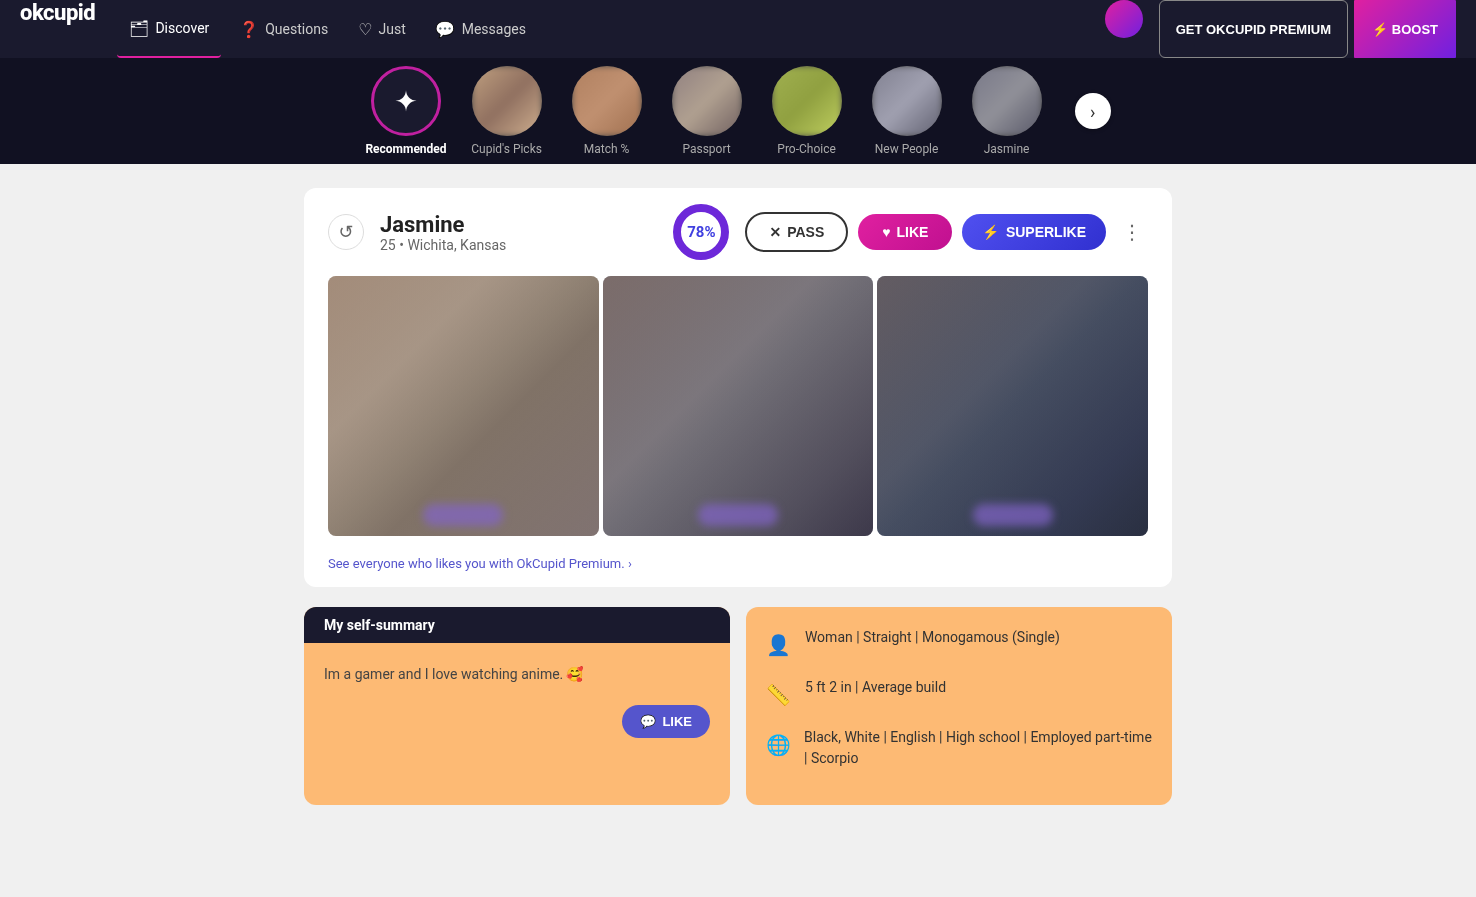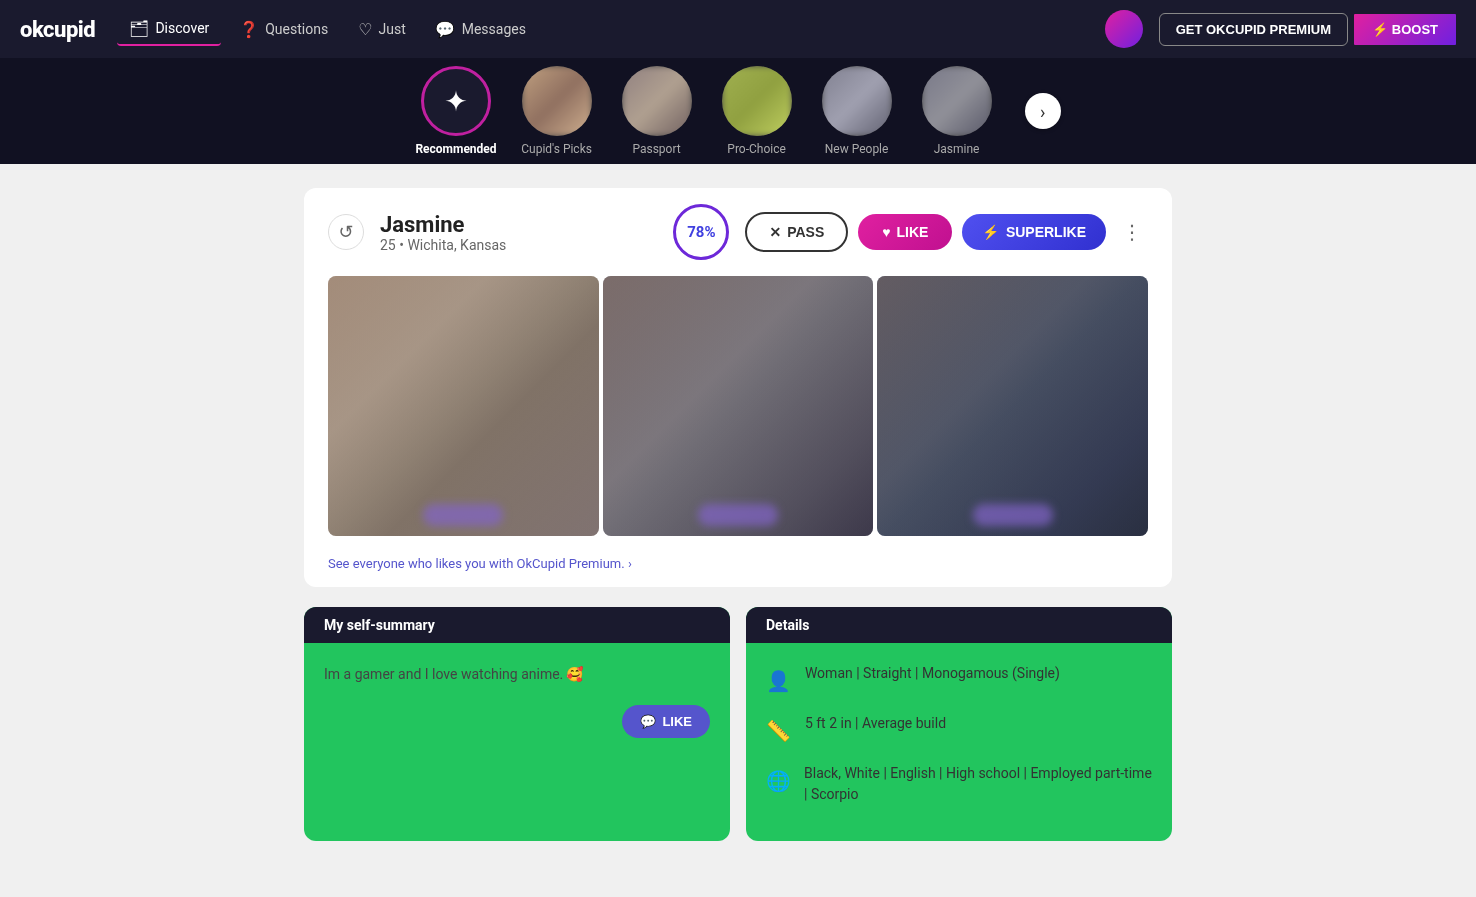--- a/index.html
+++ b/index.html
@@ -2,21 +2,20 @@
 <html><head>
   <meta charset="utf-8">
   <style>
     * { box-sizing: border-box; margin: 0; padding: 0; }
     body { font-family: -apple-system, BlinkMacSystemFont, 'Segoe UI', Roboto, sans-serif; background: #f0f0f0; }
 
     
     .top-nav {
       background: #1a1a2e;
       display: flex;
-      align-items: center;
       padding: 0 20px;
       height: 58px;
       gap: 6px;
     }
     .logo {
       font-size: 22px;
       font-weight: 800;
       color: white;
       margin-right: 16px;
       letter-spacing: -0.5px;
@@ -176,21 +175,21 @@
       color: #222;
     }
     .profile-location {
       font-size: 14px;
       color: #666;
     }
     .match-circle {
       width: 56px;
       height: 56px;
       border-radius: 50%;
-      border: 3px solid #6d28d9;
+      border: 8px solid #6d28d9;
       display: flex;
       align-items: center;
       justify-content: center;
       font-size: 15px;
       font-weight: 700;
       color: #4040e0;
     }
     .action-btns {
       display: flex;
       gap: 10px;
@@ -298,21 +297,21 @@
     }
 
     
     .profile-sections {
       display: grid;
       grid-template-columns: 1fr 1fr;
       gap: 16px;
       margin-bottom: 20px;
     }
     .section-card {
-      background: #22c55e;
+      background: #fdba74;
       border-radius: 12px;
       overflow: hidden;
     }
     .section-header {
       background: #1a1a2e;
       color: white;
       font-size: 14px;
       font-weight: 700;
       padding: 10px 20px;
     }
@@ -404,20 +403,26 @@
     <span class="cat-label">Recommended</span>
   </div>
 
   <div class="cat-item">
     <div class="cat-thumb">
       <div class="cat-thumb-inner" style="background: linear-gradient(135deg, #c0a080, #907060, #d0b090);"></div>
     </div>
     <span class="cat-label">Cupid's Picks</span>
   </div>
 
+  <div class="cat-item">
+    <div class="cat-thumb">
+      <div class="cat-thumb-inner" style="background: linear-gradient(135deg, #b08060, #c09070, #a07050);"></div>
+    </div>
+    <span class="cat-label">Match %</span>
+  </div>
 
   <div class="cat-item">
     <div class="cat-thumb">
       <div class="cat-thumb-inner" style="background: linear-gradient(135deg, #908080, #b0a090, #706060);"></div>
     </div>
     <span class="cat-label">Passport</span>
   </div>
 
   <div class="cat-item">
     <div class="cat-thumb">
@@ -497,21 +502,20 @@
       <div class="section-body">
         <div class="summary-text">Im a gamer and I love watching anime. 🥰</div>
         <button class="intro-btn">
           <span>💬</span>
           <span>LIKE</span>
         </button>
       </div>
     </div>
 
     <div class="section-card">
-      <div class="section-header">Details</div>
       <div class="section-body">
 
         <div class="detail-row">
           <span class="detail-icon">👤</span>
           <span class="detail-text">Woman | Straight | Monogamous (Single)</span>
         </div>
 
         <div class="detail-row">
           <span class="detail-icon">📏</span>
           <span class="detail-text">5 ft 2 in | Average build</span>

